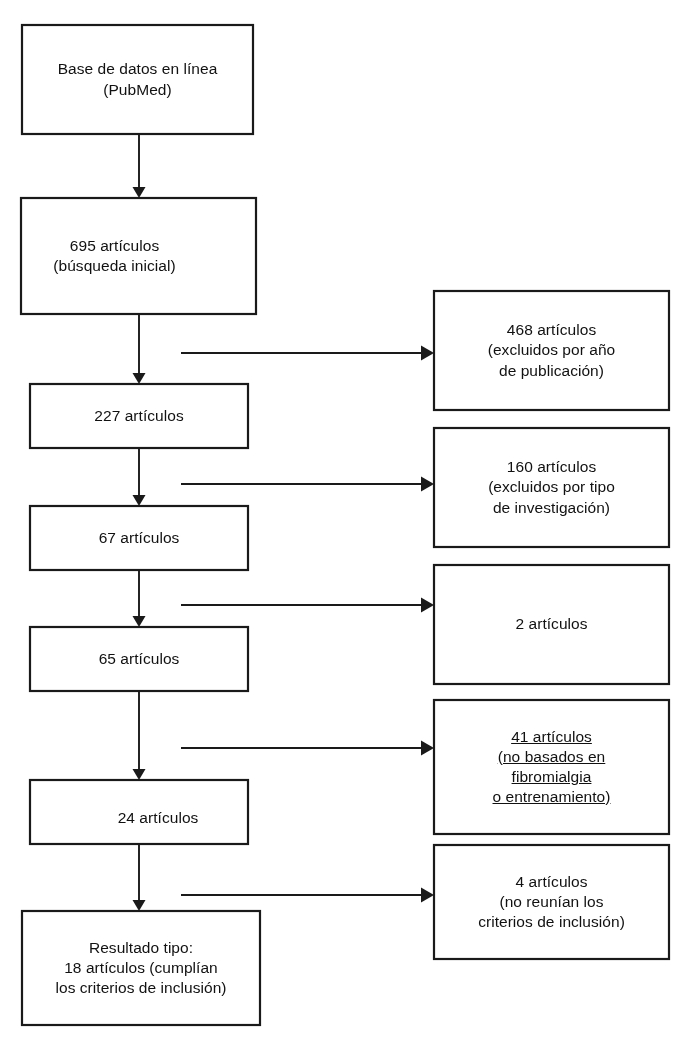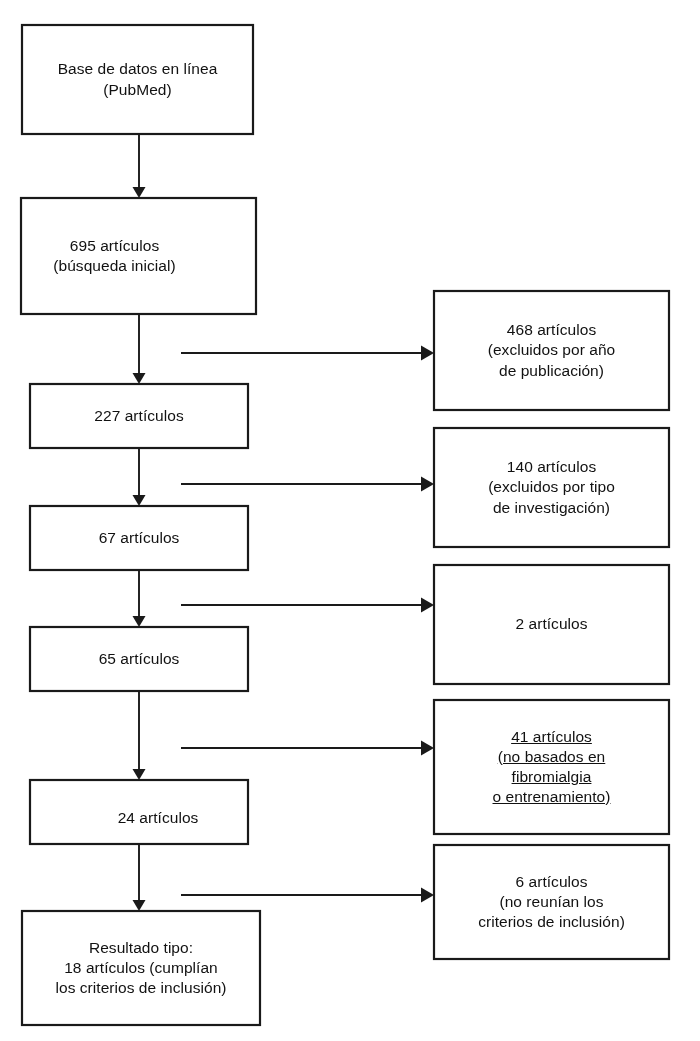--- a/index.html
+++ b/index.html
@@ -122,32 +122,32 @@
         <span>Resultado tipo:</span>
         <span>18 artículos (cumplían</span>
         <span>los criterios de inclusión)</span>
       </div>
       <div class="node-text" style="left: 434px; top: 291px; width: 235px; height: 119px;">
         <span>468 artículos</span>
         <span>(excluidos por año</span>
         <span>de publicación)</span>
       </div>
       <div class="node-text" style="left: 434px; top: 428px; width: 235px; height: 119px;">
-        <span>140 artículos</span>
+        <span>160 artículos</span>
         <span>(excluidos por tipo</span>
         <span>de investigación)</span>
       </div>
       <div class="node-text" style="left: 434px; top: 565px; width: 235px; height: 119px;">
         <span>2 artículos</span>
       </div>
       <div class="node-text" style="left: 434px; top: 700px; width: 235px; height: 134px; text-decoration: underline;">
         <span>41 artículos</span>
         <span>(no basados en</span>
         <span>fibromialgia</span>
         <span>o entrenamiento)</span>
       </div>
       <div class="node-text" style="left: 434px; top: 845px; width: 235px; height: 114px;">
-        <span>6 artículos</span>
+        <span>4 artículos</span>
         <span>(no reunían los</span>
         <span>criterios de inclusión)</span>
       </div>
     </div>
 </div>
 
 </body></html>

